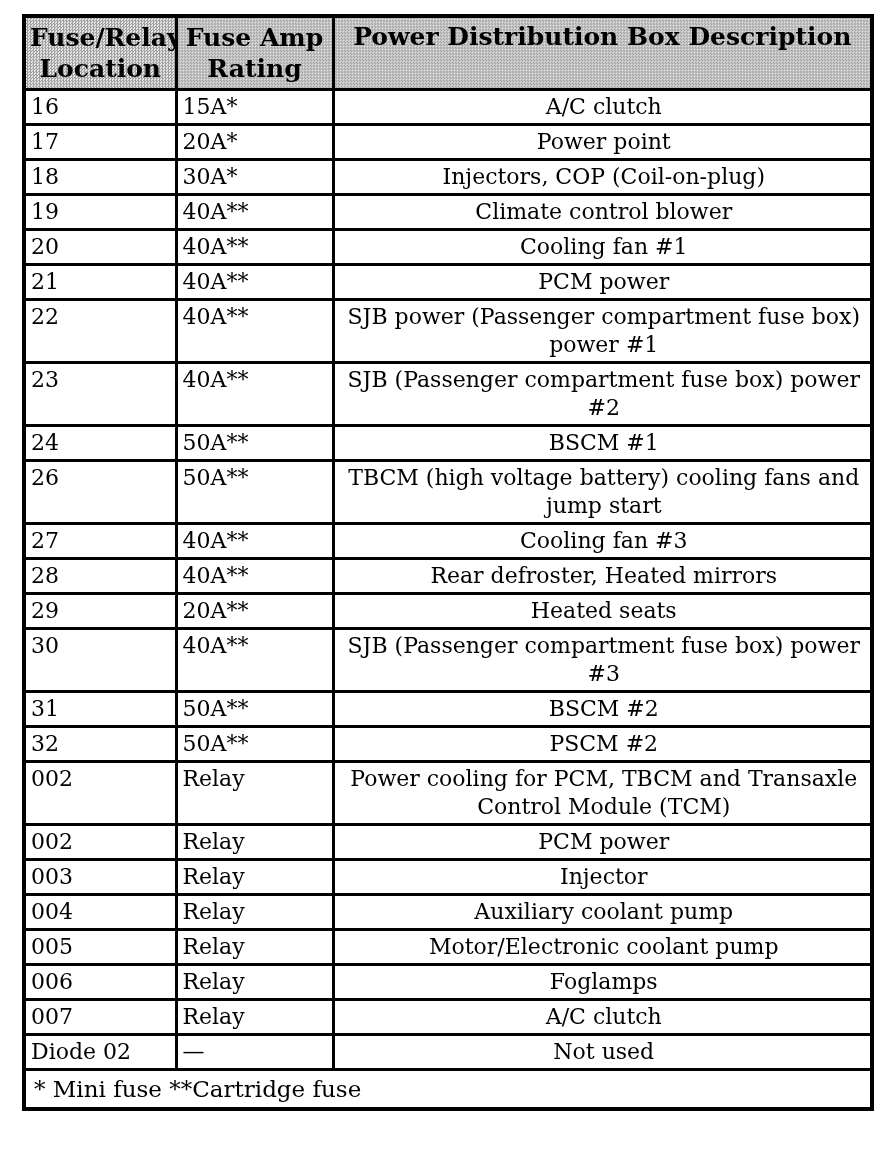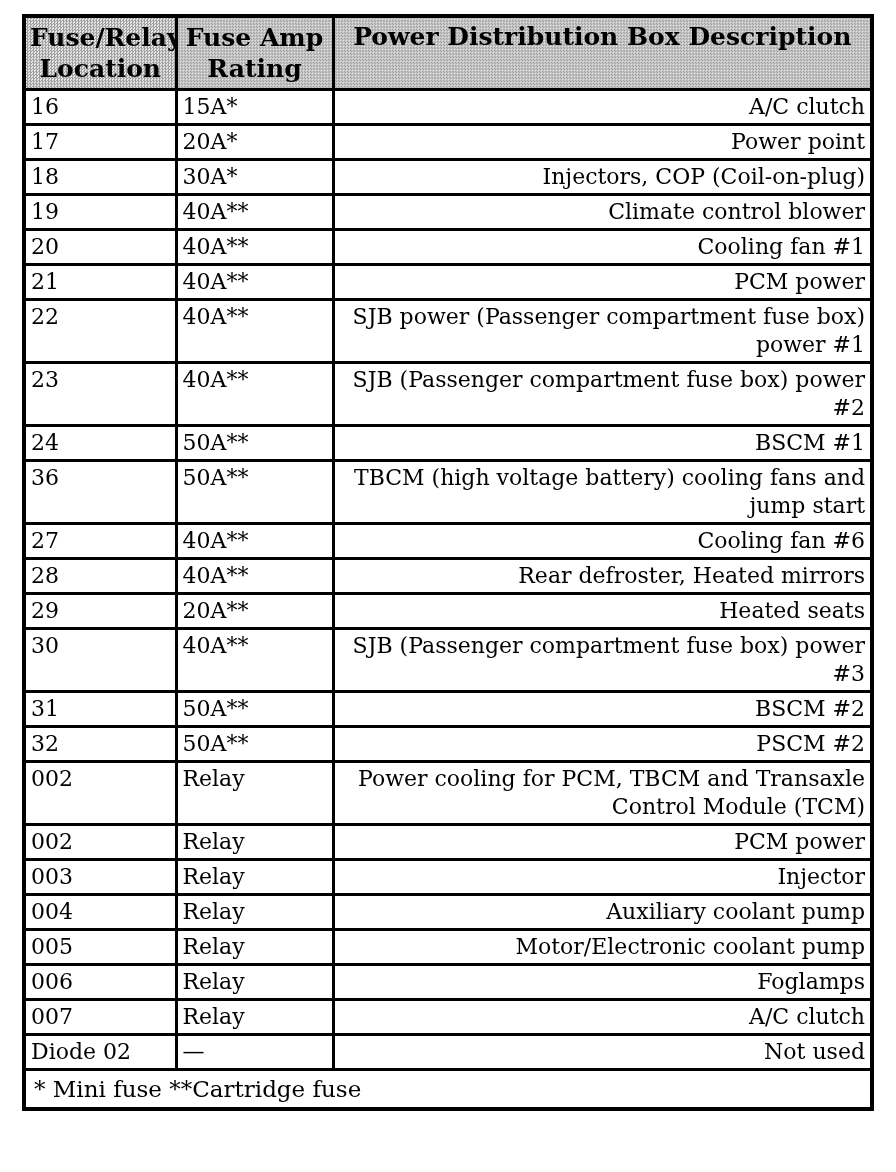--- a/index.html
+++ b/index.html
@@ -48,21 +48,21 @@
   .scan-table td {
     font-size: 22px;
     line-height: 28px;
     padding: 2px 5px;
     background: #ffffff;
   }
   td.col-location,
   td.col-rating {
   }
   td.col-desc {
-    text-align: right;
+    text-align: center;
     padding-left: 8px;
   }
   td.footnote {
     text-align: left;
     font-size: 23px;
     padding: 4px 8px;
   }
 </style>
 </head>
 <body>
@@ -120,28 +120,28 @@
     <td class="col-location">23</td>
     <td class="col-rating">40A**</td>
     <td class="col-desc">SJB (Passenger compartment fuse box) power #2</td>
   </tr>
       <tr>
     <td class="col-location">24</td>
     <td class="col-rating">50A**</td>
     <td class="col-desc">BSCM #1</td>
   </tr>
       <tr>
-    <td class="col-location">36</td>
+    <td class="col-location">26</td>
     <td class="col-rating">50A**</td>
     <td class="col-desc">TBCM (high voltage battery) cooling fans and jump start</td>
   </tr>
       <tr>
     <td class="col-location">27</td>
     <td class="col-rating">40A**</td>
-    <td class="col-desc">Cooling fan #6</td>
+    <td class="col-desc">Cooling fan #3</td>
   </tr>
       <tr>
     <td class="col-location">28</td>
     <td class="col-rating">40A**</td>
     <td class="col-desc">Rear defroster, Heated mirrors</td>
   </tr>
       <tr>
     <td class="col-location">29</td>
     <td class="col-rating">20A**</td>
     <td class="col-desc">Heated seats</td>

